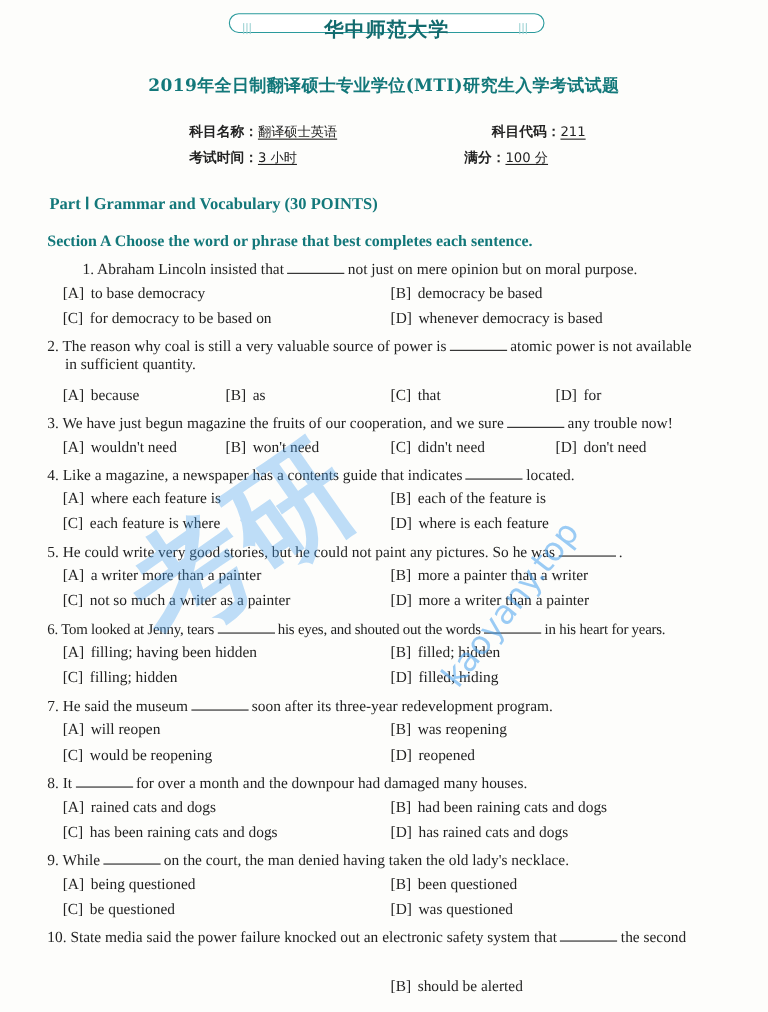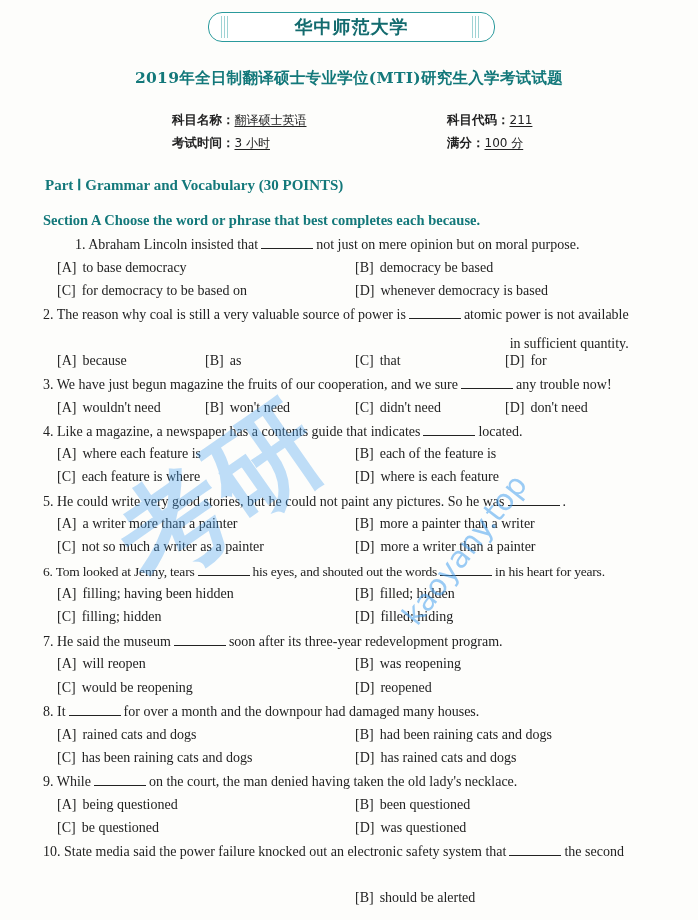--- a/index.html
+++ b/index.html
@@ -3,21 +3,21 @@
 <meta charset="utf-8">
 <style>
   html, body { margin:0; padding:0; }
   body {
     width:698px; height:920px; overflow:hidden; position:relative;
     background:#fdfdfb;
     font-family:"DejaVu Serif","Liberation Serif", serif;
     color:#1e1e1e;
   }
   .uni-banner {
-    position:absolute; left:208px; top:12px; width:287px; height:30px;
+    position:absolute; left:208px; top:12px; width:287px; height:18px;
     border:1.5px solid #2a9a9c; border-radius:14px; background:#fff;
     box-sizing:border-box;
   }
   .uni-banner .stripes { position:absolute; top:3px; bottom:3px; width:10px; }
   .uni-banner .stripes.left { left:12px; }
   .uni-banner .stripes.right { right:12px; }
   .uni-banner .stripes i { display:inline-block; width:1px; height:100%; background:#9fd3d4; margin-right:2px; }
   .uni-banner .name {
     position:absolute; left:0; right:0; top:2px; text-align:center;
     font-family:"DejaVu Sans", sans-serif; font-weight:bold; font-size:18px;
@@ -33,21 +33,21 @@
   .meta .v { text-decoration:underline; text-underline-offset:2px; font-size:12px; }
   .part-title {
     position:absolute; left:45px; top:176px; font-weight:bold; font-size:15px;
     color:#13787a; font-family:"Liberation Serif", serif;
   }
   .section-title {
     position:absolute; left:43px; top:212px; font-weight:bold; font-size:14.5px;
     color:#13787a; font-family:"Liberation Serif", serif;
   }
   .q { position:absolute; left:43px; font-family:"Liberation Serif", serif; font-size:14px; color:#222; white-space:nowrap; }
-  .q .cont { display:block; padding-left:16px; margin-top:13px;text-align:right; }
+  .q .cont { display:block; padding-left:16px; margin-top:0; }
   .blank { display:inline-block; width:52px; border-bottom:1px solid #222; height:12px; margin:0 3px; vertical-align:baseline; }
   .opt { position:absolute; font-family:"Liberation Serif", serif; font-size:14px; color:#222; white-space:nowrap; }
   .opt .lbl { margin-right:6px; }
   .watermark {
     position:absolute; font-family:"DejaVu Sans", sans-serif; color:#4aa3f0; opacity:0.55;
     pointer-events:none; white-space:nowrap;
   }
 </style>
 </head>
 <body>
@@ -62,26 +62,26 @@
 
 <div class="meta" style="left:172px; top:112px;">
   <span class="k">科目名称：</span><span class="v">翻译硕士英语</span>
 </div>
 <div class="meta" style="left:447px; top:112px;">
   <span class="k">科目代码：</span><span class="v">211</span>
 </div>
 <div class="meta" style="left:172px; top:135px;">
   <span class="k">考试时间：</span><span class="v">3 小时</span>
 </div>
-<div class="meta" style="left:447px; top:135px;">
+<div class="meta" style="left:422px; top:135px;">
   <span class="k">满分：</span><span class="v">100 分</span>
 </div>
 
 <div class="part-title">Part Ⅰ Grammar and Vocabulary (30 POINTS)</div>
-<div class="section-title">Section A Choose the word or phrase that best completes each because.</div>
+<div class="section-title">Section A Choose the word or phrase that best completes each sentence.</div>
 
 <div class="q" style="top:236px;margin-left:32px;">
   <span>1.</span> <span>Abraham Lincoln insisted that</span><span class="blank"></span><span>not just on mere opinion but on moral purpose.</span>
 </div>
 <div class="opt" style="left:57px; top:260px;"><span class="lbl">[A]</span><span>to base democracy</span></div>
 <div class="opt" style="left:355px; top:260px;"><span class="lbl">[B]</span><span>democracy be based</span></div>
 <div class="opt" style="left:57px; top:283px;"><span class="lbl">[C]</span><span>for democracy to be based on</span></div>
 <div class="opt" style="left:355px; top:283px;"><span class="lbl">[D]</span><span>whenever democracy is based</span></div>
 
 <div class="q" style="top:306px;">

